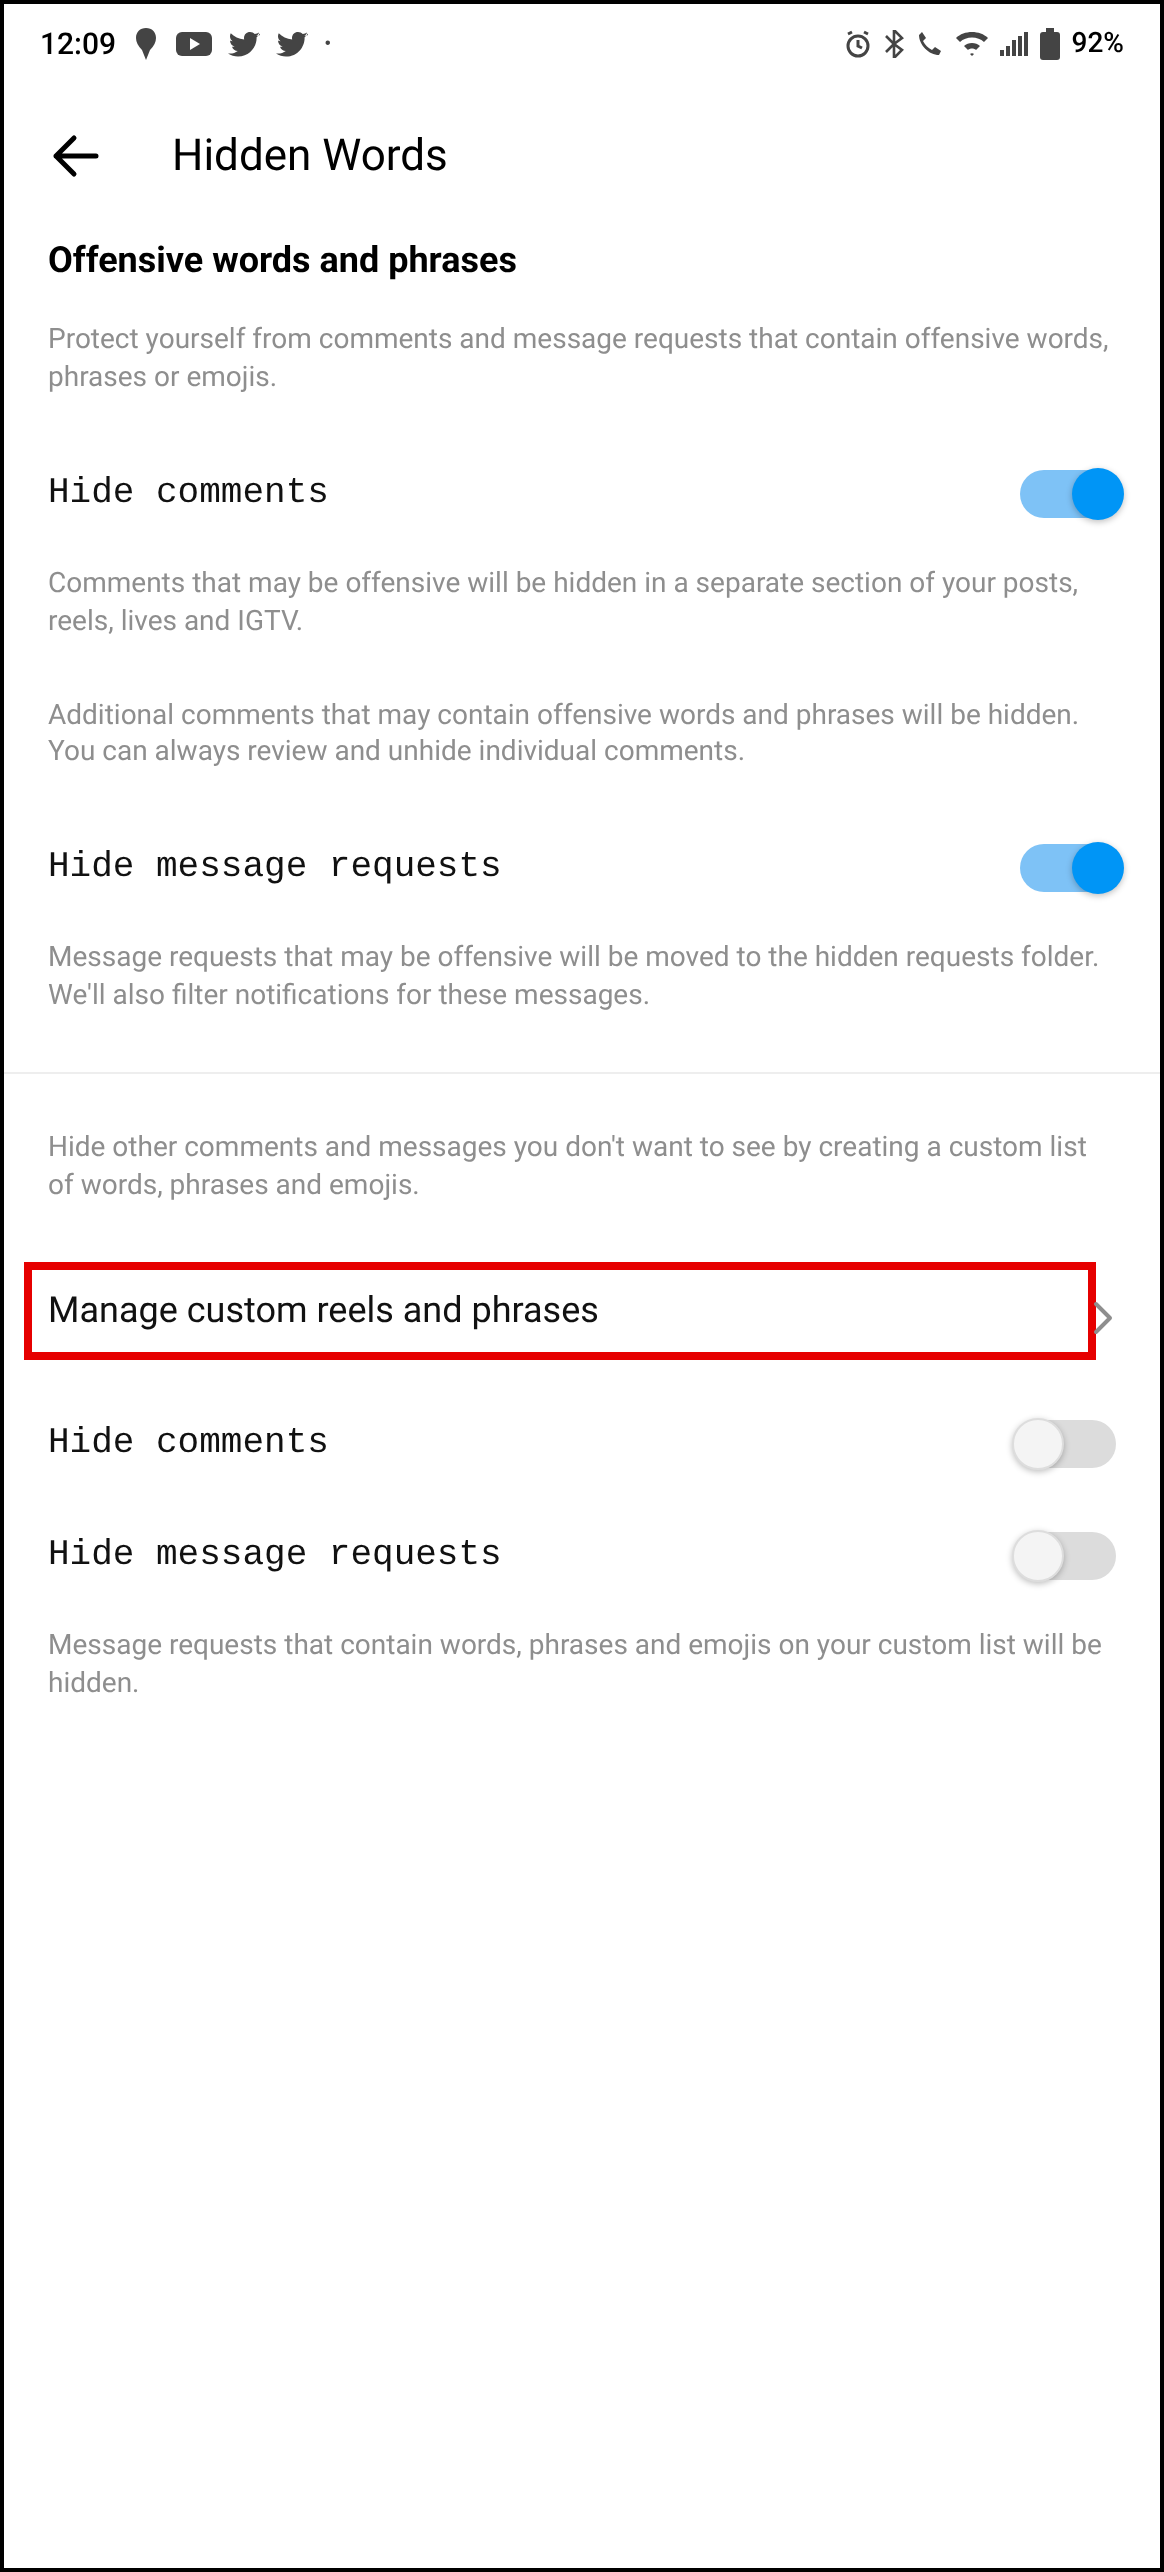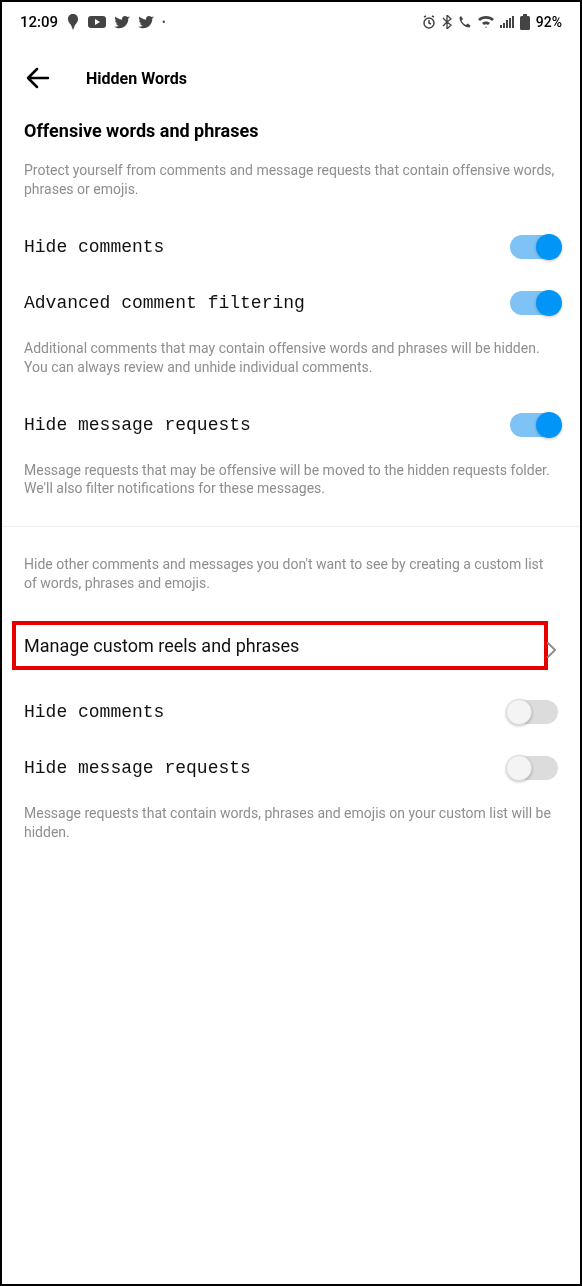--- a/index.html
+++ b/index.html
@@ -25,21 +25,21 @@
   .status-left { display: flex; align-items: center; gap: 8px; }
   .status-right { display: flex; align-items: center; gap: 6px; font-size: 14px; }
   .icon { display: inline-flex; }
 
   .header {
     display: flex;
     align-items: center;
     padding: 22px 22px 28px;
     gap: 34px;
   }
-  .header-title { font-size: 16px; font-weight: 700; }
+  .header-title { font-size: 22px; font-weight: 400; }
 
   .content { padding: 0 22px; }
 
   .section-title { font-size: 18px; font-weight: 700; margin-bottom: 20px; }
   .section-desc { font-size: 14px; color: #8e8e8e; line-height: 1.35; margin-bottom: 28px; }
 
   .row {
     display: flex;
     align-items: center;
     justify-content: space-between;
@@ -175,27 +175,22 @@
 
   <div class="section-title">Offensive words and phrases</div>
   <div class="section-desc">Protect yourself from comments and message requests that contain offensive words, phrases or emojis.</div>
 
   <div class="row">
     <div class="row-label">Hide comments</div>
     <div class="toggle on">
         <div class="knob"></div>
       </div>
   </div>
-
-  <div class="row">
-    <div class="row-label">Advanced comment filtering</div>
-    <div class="toggle on">
-        <div class="knob"></div>
-      </div>
-  </div>
+  <div class="row-desc">Comments that may be offensive will be hidden in a separate section of your posts, reels, lives and IGTV.</div>
+
   <div class="row-desc">Additional comments that may contain offensive words and phrases will be hidden. You can always review and unhide individual comments.</div>
 
   <div class="row">
     <div class="row-label">Hide message requests</div>
     <div class="toggle on">
         <div class="knob"></div>
       </div>
   </div>
   <div class="row-desc">Message requests that may be offensive will be moved to the hidden requests folder. We'll also filter notifications for these messages.</div>
 

